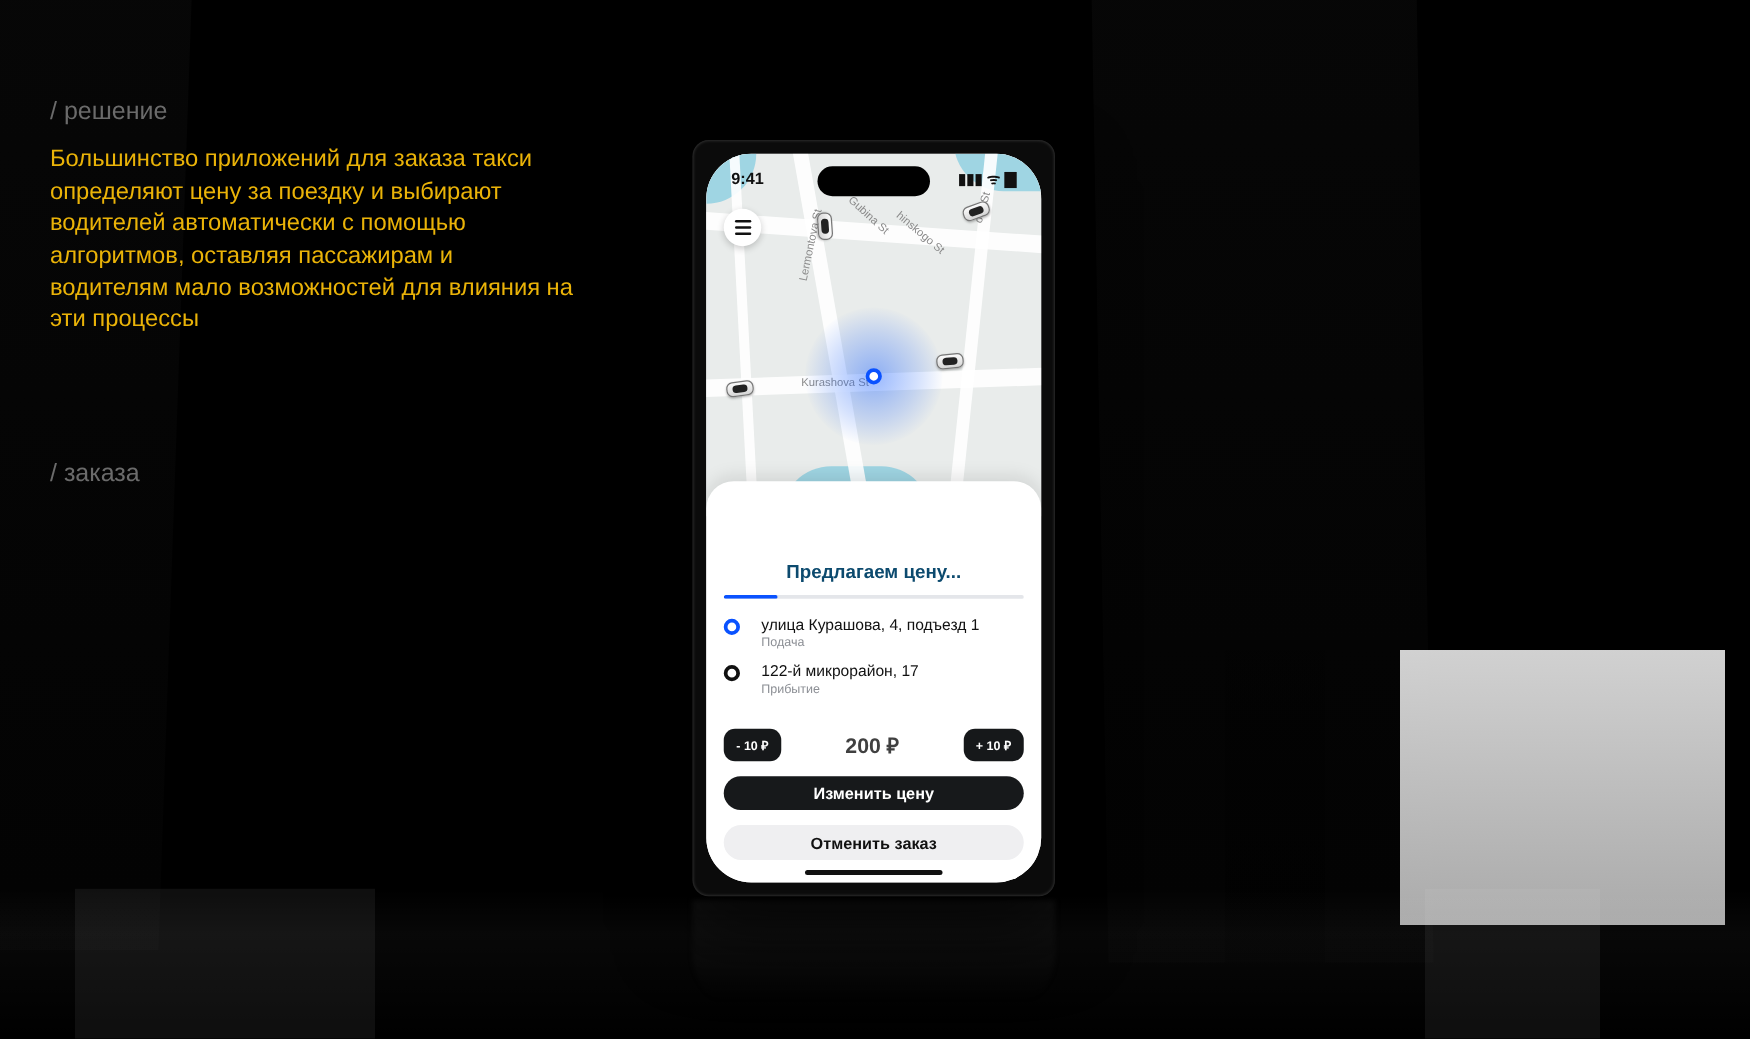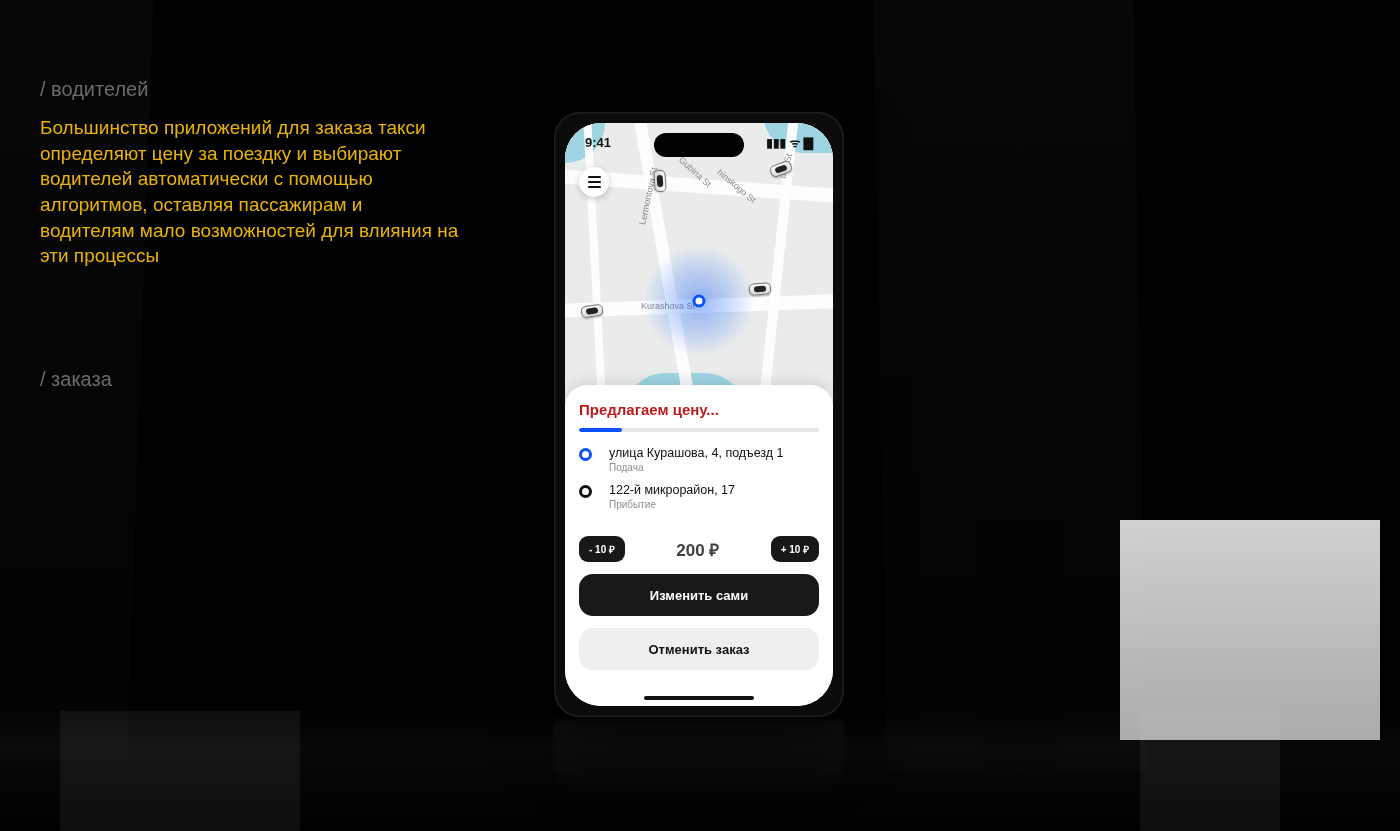--- a/index.html
+++ b/index.html
@@ -22,21 +22,21 @@
 
   
   .copy-block { position: absolute; left: 40px; width: 420px; color: #fff; }
   .copy-heading { color: #6b6b6b; font-size: 20px; margin-bottom: 14px; font-weight: 400; }
   .copy-body { color: #eab308; font-size: 19px; line-height: 1.35; font-weight: 400; }
   #block-problem { top: 78px; }
   #block-solution { top: 368px; }
 
   
   .phone-wrap { position: absolute; left: 554px; top: 112px; width: 290px; height: 605px; }
-  .phone-body { position: relative; width: 100%; height: 100%; background: #0b0b0b; border-radius: 26px; padding: 11px; box-shadow: 0 30px 60px rgba(0,0,0,.6), inset 0 0 3px rgba(255,255,255,.25); text-decoration: underline; }
+  .phone-body { position: relative; width: 100%; height: 100%; background: #0b0b0b; border-radius: 13px; padding: 11px; box-shadow: 0 30px 60px rgba(0,0,0,.6), inset 0 0 3px rgba(255,255,255,.25); text-decoration: underline; }
   .phone-screen { position: relative; width: 100%; height: 100%; background: #fff; border-radius: 36px; overflow: hidden; }
   .notch { position: absolute; top: 10px; left: 50%; transform: translateX(-50%); width: 90px; height: 24px; background:#000; border-radius: 14px; z-index: 50; }
 
   
   .status-bar { position: absolute; top: 0; left: 0; right: 0; height: 38px; display: flex; align-items: center; justify-content: space-between; padding: 0 20px; font-size: 13px; font-weight: 600; color:#111; z-index: 40; }
   .status-icons { display:flex; align-items:center; gap:4px; font-size:12px;}
 
   
   .map { position: absolute; top: 0; left: 0; right: 0; height: 290px; background: #e9eceb; overflow: hidden; }
   .road { position:absolute; background:#fff; opacity:.9; }
@@ -64,21 +64,21 @@
   .c1{left:84px; top:52px; transform:rotate(86deg);}
   .c2{left:205px; top:40px; transform:rotate(-20deg);}
   .c3{left:184px; top:160px; transform:rotate(-5deg);}
   .c4{left:16px;  top:182px; transform:rotate(-8deg);}
 
   .menu-btn { position:absolute; left:14px; top:44px; width:30px; height:30px; border-radius:50%; background:#fff; box-shadow:0 2px 6px rgba(0,0,0,.2); display:flex; flex-direction:column; justify-content:center; align-items:center; gap:3px; z-index:45;}
   .menu-btn span{ width:13px; height:2px; background:#111; border-radius:1px; display:block;}
 
   
   .sheet { position:absolute; left:0; right:0; bottom:0; top:262px; background:#fff; border-radius:22px 22px 0 0; padding:16px 14px 18px; display:flex; flex-direction:column; box-shadow:0 -4px 14px rgba(0,0,0,.10); }
-  .sheet-title { font-weight:600; font-size:15px; color:#b91c1c; }
+  .sheet-title { text-align:center; font-weight:600; font-size:15px; color:#0c4a6e;margin-top:48px; }
   .progress { margin-top:10px; height:4px; width:100%; background:#e4e6ea; border-radius:3px; overflow:hidden;}
   .progress-fill { height:100%; width:18%; background:#0a52ff; border-radius:3px;}
 
   .stops { margin-top:14px; display:flex; flex-direction:column; gap:10px; }
   .stop-row { display:flex; align-items:flex-start; gap:17px; }
   .stop-dot { flex:0 0 auto; width:13px; height:13px; border-radius:50%; background:#fff; margin-top:2px; }
   .dot-origin { border:3px solid #0a52ff; }
   .dot-dest   { border:3px solid #111; }
   .stop-text-main { font-size:12.5px; color:#111; font-weight:500; line-height:1.2; }
   .stop-text-sub  { font-size:10px;  color:#8c8f95; margin-top:1px; }
@@ -100,21 +100,21 @@
 
 <div class="stage">
 
   <div class="bg-panel bg-1"></div>
   <div class="bg-panel bg-2"></div>
   <div class="bg-panel bg-4"></div>
   <div class="bg-panel bg-3"></div>
   <div class="floor"></div>
 
   <div id="block-problem" class="copy-block">
-    <div class="copy-heading">/ водителей</div>
+    <div class="copy-heading">/ решение</div>
     <div class="copy-body">Большинство приложений для заказа такси определяют цену за поездку и выбирают водителей автоматически с помощью алгоритмов, оставляя пассажирам и водителям мало возможностей для влияния на эти процессы</div>
   </div>
   <div id="block-solution" class="copy-block">
     <div class="copy-heading">/ заказа</div>
   </div>
 
   <div class="phone-reflection"></div>
   <div class="phone-wrap">
     <div class="phone-body">
       <div class="phone-screen">
@@ -176,21 +176,21 @@
               </div>
             </div>
           </div>
 
           <div class="price-row">
             <div class="pill">- 10 ₽</div>
             <div class="price">200 ₽</div>
             <div class="pill">+ 10 ₽</div>
           </div>
 
-          <div class="big-btn btn-dark">Изменить сами</div>
+          <div class="big-btn btn-dark">Изменить цену</div>
           <div class="big-btn btn-light">Отменить заказ</div>
         </div>
 
         <div class="home-indicator"></div>
       </div>
     </div>
   </div>
 
 </div>
 

